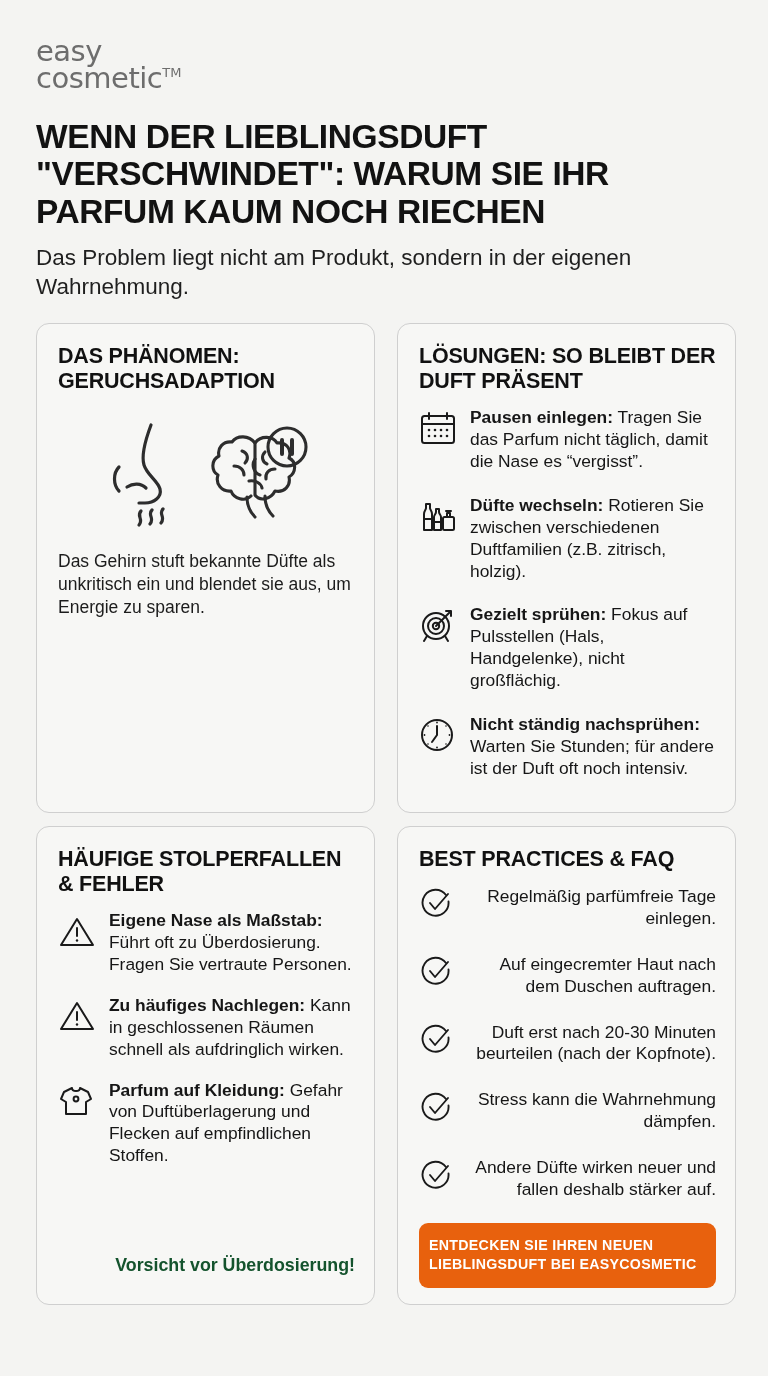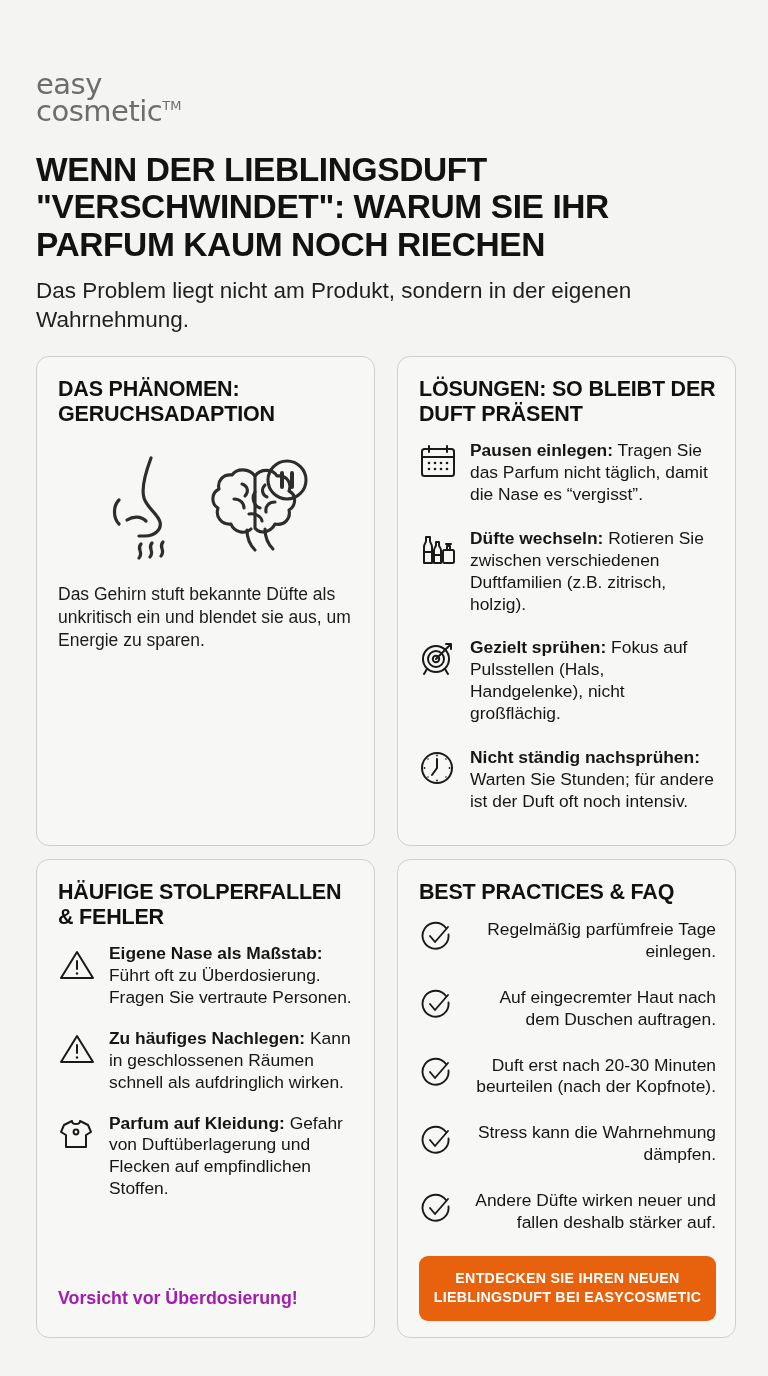--- a/index.html
+++ b/index.html
@@ -19,21 +19,20 @@
   
   .logo {
     font-family: "DejaVu Sans", sans-serif;
     color: #6d6d6d;
     font-size: 29px;
     line-height: 0.93;
     font-weight: 400;
     letter-spacing: -0.5px;
     margin-bottom: 26px;
     width: 220px;
-    margin-top: 33px;
   }
   .logo .tm {
     font-size: 13px;
     vertical-align: super;
     letter-spacing: 0;
   }
 
   
   .headline {
     font-family: "Liberation Sans", sans-serif;
@@ -130,41 +129,41 @@
     padding-top: 1px;
   }
   .item-txt b { font-weight: bold; }
 
   
   .card-sol .item { margin-bottom: 21px; }
   .card-faq .item { margin-bottom: 22px; text-align: right; }
   .card-faq .item-txt { padding-top: 2px; }
 
   .warn-note {
-    color: #a21caf;
+    color: #14532d;
     font-weight: bold;
     font-size: 17.8px;
-    text-align: left;
+    text-align: right;
     margin-top: auto;
     padding-bottom: 12px;
   }
 
   .cta {
     margin-top: auto;
     background: #e8610d;
     color: #ffffff;
     border: none;
     border-radius: 9px;
     padding: 13px 10px 14px;
     font-family: "Liberation Sans", sans-serif;
     font-weight: bold;
     font-size: 14.2px;
     letter-spacing: 0.3px;
     line-height: 1.33;
-    text-align: center;
+    text-align: left;
     cursor: pointer;
     width: 100%;
   }
 
   svg { display: block; }
 </style>
 </head>
 <body>
 
 <div class="page">

